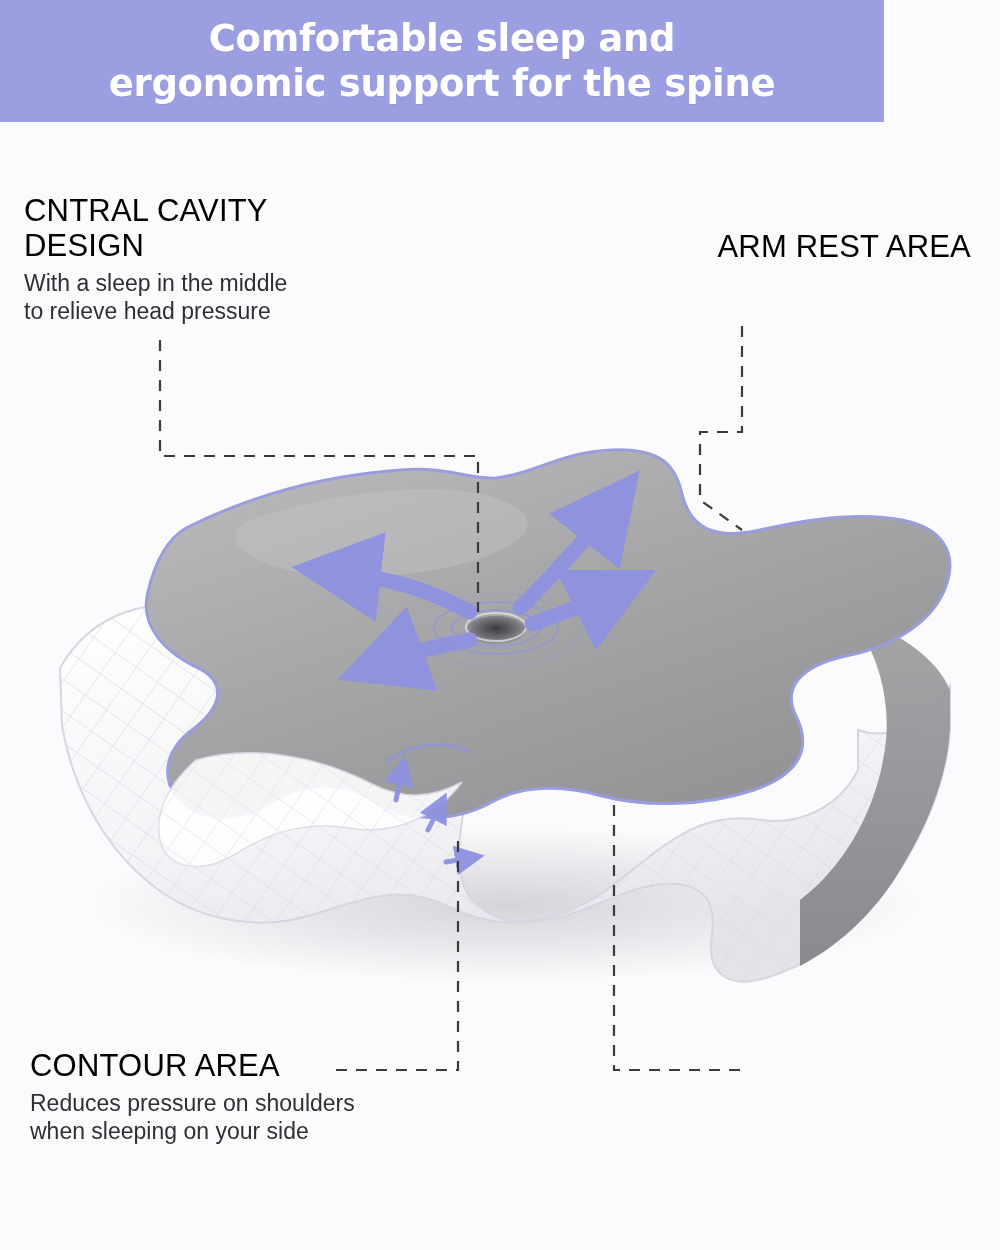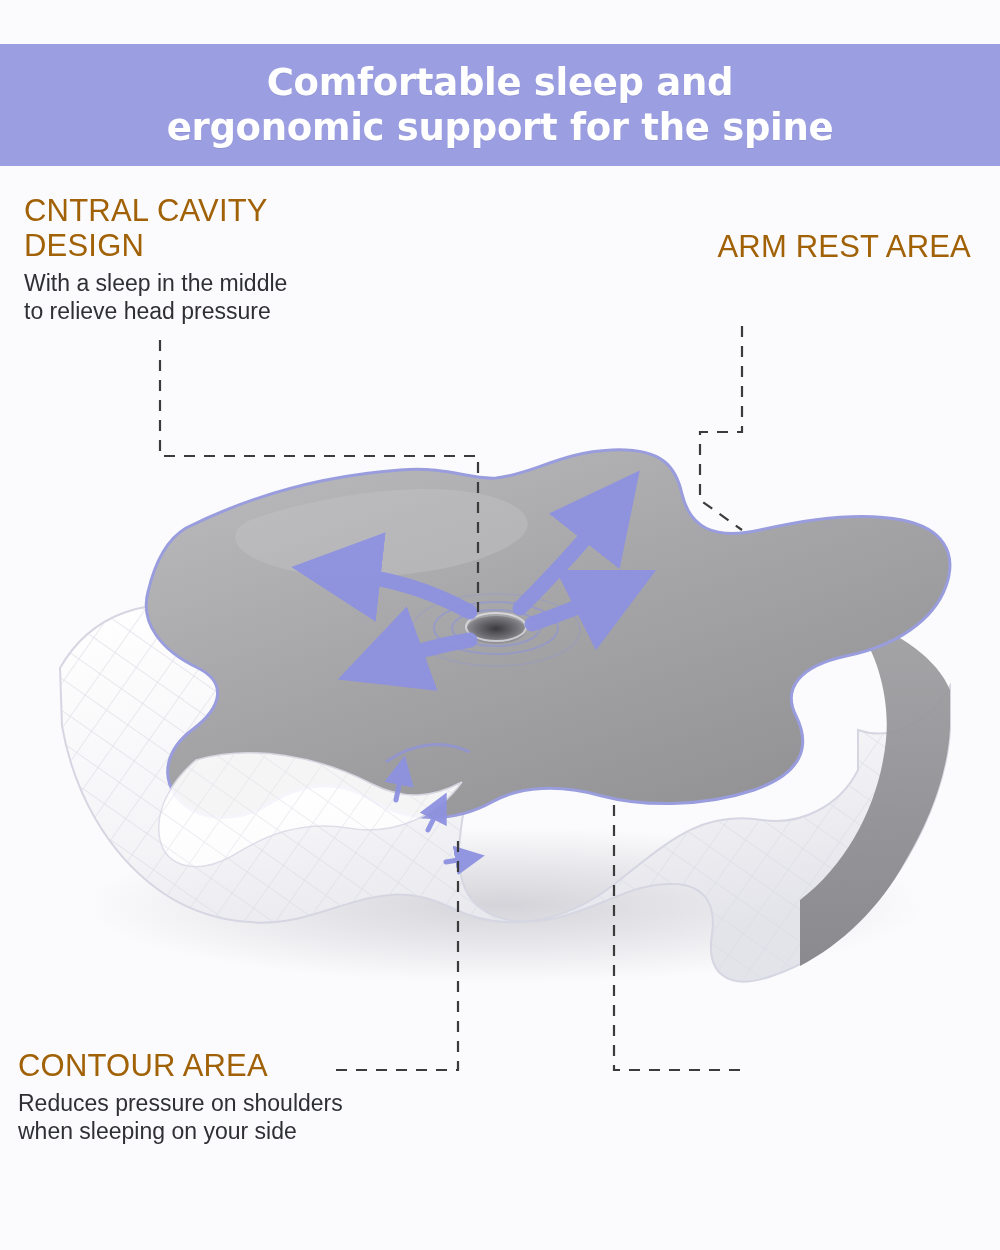--- a/index.html
+++ b/index.html
@@ -15,66 +15,65 @@
     width: 1000px;
     height: 1250px;
     overflow: hidden;
     background: #fbfbfd;
   }
 
   
   .banner {
     position: absolute;
     left: 0; top: 0;
-    width: 1000px;
+    width: 884px;
     height: 122px;
     background: #9b9ee0;
     display: flex;
     align-items: center;
     justify-content: center;
-    margin-top: 44px;
   }
   .banner-text {
     color: #ffffff;
     font-family: "DejaVu Sans", sans-serif;
     font-weight: bold;
     font-size: 37px;
     line-height: 1.22;
     text-align: center;
     letter-spacing: -0.3px;
     white-space: pre-line;
     text-shadow: 0 1px 0 rgba(0,0,0,0.06);
   }
 
   
   .callout {
     position: absolute;
   }
   .callout .title {
-    color: #a16207;
+    color: #000000;
     font-size: 31px;
     line-height: 1.13;
     letter-spacing: 0.2px;
     white-space: pre-line;
   }
   .callout .desc {
     color: #2f3034;
     font-size: 23px;
     line-height: 1.2;
     white-space: pre-line;
     margin-top: 7px;
   }
   .callout.right-align .title,
   .callout.right-align .desc { text-align: right; }
   .callout.center-align .title,
   .callout.center-align .desc { text-align: center; }
 
   #co-central { left: 24px;  top: 193px;  width: 360px; }
   #co-armrest { left: 566px; top: 205px;  width: 405px; margin-top: 24px; }
-  #co-contour { left: 18px;  top: 1048px; width: 420px; }
+  #co-contour { left: 30px;  top: 1048px; width: 420px; }
   #co-arc     { left: 540px; top: 1048px; width: 434px; }
 
   #co-contour .title { text-align: left; }
   #co-arc .title { text-align: left; padding-left: 205px; }
 
   
   .art {
     position: absolute;
     left: 0; top: 0;
     width: 1000px;

